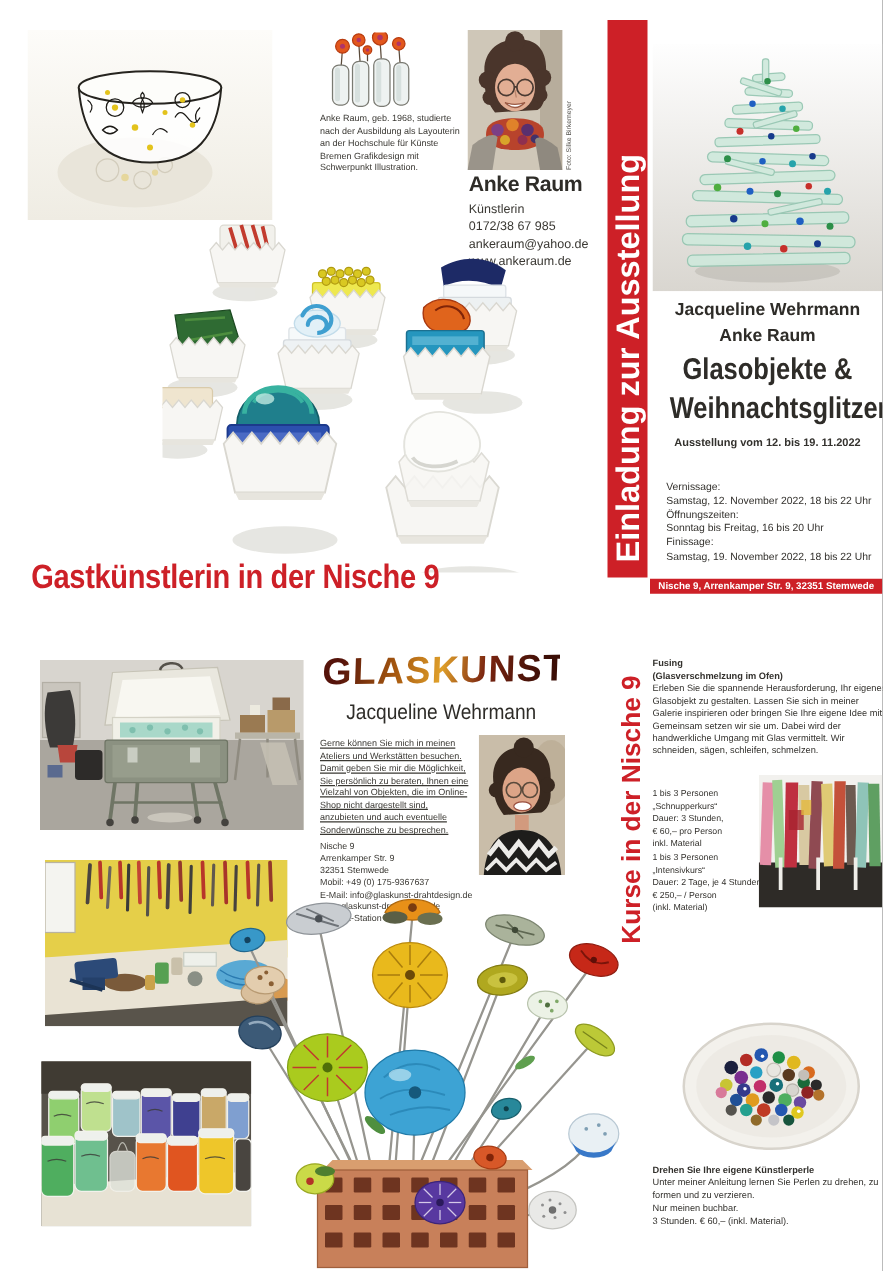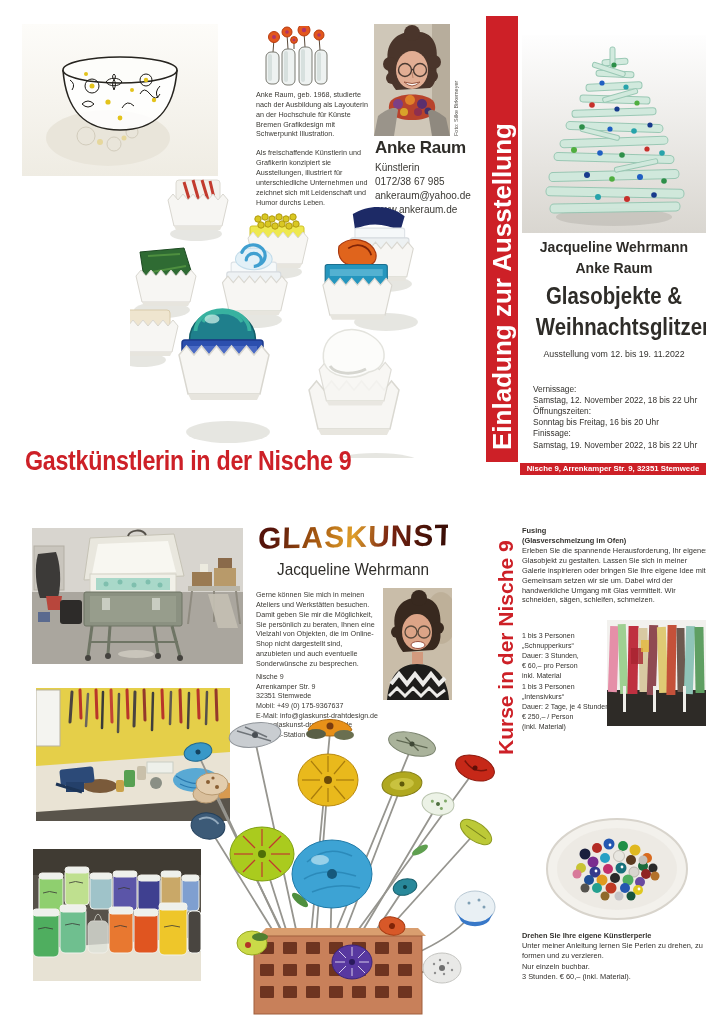--- a/index.html
+++ b/index.html
@@ -23,38 +23,38 @@
   .headline-red { left:25px; top:446px; font-size:27px; font-weight:bold; color:#cd2027;
                   transform:scaleX(.86); transform-origin:left top; white-space:nowrap; letter-spacing:-0.3px; }
   .banner { left:486px; top:16px; width:32px; height:446px; background:#cd2027; }
   .banner span { font-size:26px; font-weight:bold; color:#fff; line-height:32px;
                  padding-top:12px; width:100%; height:100%; box-sizing:border-box; }
   .tree-photo { left:522px; top:35px; width:184px; height:198px; }
   .inv-names  { left:522px; top:237px; width:184px; text-align:center; font-weight:bold; font-size:14px; line-height:1.5; }
   .inv-title  { left:522px; top:281px; width:184px; text-align:center; font-weight:bold; font-size:24px;
                 line-height:1.28; transform:scaleX(.85); transform-origin:center top; }
   .inv-title div { white-space:nowrap; }
-  .inv-date { left:522px; top:349px; width:184px; text-align:center; font-size:8.8px; color:#33312d; }
+  .inv-date { left:522px; top:349px; width:184px; text-align:center; font-size:8.8px; color:#33312d;font-weight:bold; }
   .inv-info { left:533px; top:384px; font-size:8.3px; line-height:1.34; color:#33312d; }
   .inv-info div { white-space:nowrap; }
   .addr-bar { left:520px; top:463px; width:186px; height:12px; background:#cd2027; color:#fff;
               font-size:7.8px; font-weight:bold; text-align:center; line-height:12px; }
 
   .kiln-photo  { left:32px;  top:528px; width:211px; height:136px; }
   .bench-photo { left:36px;  top:688px; width:194px; height:133px; }
   .frit-photo  { left:33px;  top:849px; width:168px; height:132px; }
   .logo { left:258px; top:520px; width:190px; text-align:center; font-size:30px; font-weight:bold;
           letter-spacing:1px; transform:rotate(-1deg) skewX(-3deg); color:#6b1a0e; }
   @supports ((-webkit-background-clip:text) or (background-clip:text)) {
     .logo { background:linear-gradient(100deg,#55130a 8%,#a85a10 32%,#e0a02a 50%,#7a2410 68%,#3c0e06 92%);
             -webkit-background-clip:text; background-clip:text; color:transparent; }
   }
   .jw-name { left:258px; top:560px; width:190px; text-align:center; font-size:17px;
              transform:scaleX(.9); transform-origin:center top; white-space:nowrap; }
-  .intro   { left:256px; top:590px; width:122px; font-size:7.2px; line-height:1.37; color:#3a3833; }
+  .intro   { left:256px; top:590px; width:122px; font-size:7.2px; line-height:1.37; color:#3a3833;text-decoration:underline; }
   .contact { left:256px; top:661px; font-size:7.1px; line-height:1.36; color:#3a3833;margin-top:12px; }
   .contact div { white-space:nowrap; }
   .jw-photo { left:383px; top:588px; width:69px; height:112px; }
   .flowers-photo { left:180px; top:700px; width:330px; height:322px; }
   .kurse-banner { left:489px; top:522px; width:34px; height:235px; color:#cd2027; }
   .kurse-banner span { font-size:21px; font-weight:bold; line-height:34px; padding-top:2px;
                        width:100%; height:100%; box-sizing:border-box; }
   .fusing  { left:522px; top:526px; width:188px; font-size:7.4px; line-height:1.34; color:#33312d; }
   .course  { font-size:7px; line-height:1.42; color:#33312d; }
   .course div { white-space:nowrap; }
@@ -152,21 +152,20 @@
         </g>
       <g transform="translate(30,14)">
           <circle r="3.4" fill="#e2571d" stroke="#b83c10"></circle>
           <circle r="1.4" fill="#b03468"></circle>
         </g>
     </g>
   </svg>
 
   <div class="abs bio">
     <p>Anke Raum, geb. 1968, studierte nach der Ausbildung als Layouterin an der Hochschule für Künste Bremen Grafikdesign mit Schwerpunkt Illustration.</p>
-    <p>Als freischaffende Künstlerin und Grafikerin konzipiert sie Ausstellungen, illustriert für unterschiedliche Unternehmen und zeichnet sich mit Leidenschaft und Humor durchs Leben.</p>
   </div>
 
   <svg class="abs anke-photo" viewBox="0 0 76 112">
     <rect width="76" height="112" fill="#cfc7b8"></rect>
     <rect x="58" width="18" height="112" fill="#b7ad9c"></rect>
     <g fill="#4a352b">
       <path d="M14,38 C10,14 30,6 40,8 C56,6 66,18 62,40 C64,54 60,62 56,64 L22,66 C16,58 13,50 14,38 Z"></path>
       <circle cx="16" cy="40" r="7"></circle>
         <circle cx="60" cy="38" r="7"></circle>
         <circle cx="18" cy="54" r="6"></circle>
@@ -849,17 +848,17 @@
       <circle cx="65" cy="31" r="1.4" fill="#fff"></circle>
         <circle cx="51" cy="57" r="1.4" fill="#fff"></circle>
       <circle cx="77" cy="53" r="1.4" fill="#fff"></circle>
         <circle cx="94" cy="75" r="1.4" fill="#fff"></circle>
     </g>
   </svg>
 
   <div class="abs perle">
     <div class="b">Drehen Sie Ihre eigene Künstlerperle</div>
     <div>Unter meiner Anleitung lernen Sie Perlen zu drehen, zu formen und zu verzieren.</div>
-    <div>Nur einzeln buchbar.</div>
+    <div>Nur meinen buchbar.</div>
     <div>3 Stunden. € 60,– (inkl. Material).</div>
   </div>
 
 </div>
 
 </body></html>

